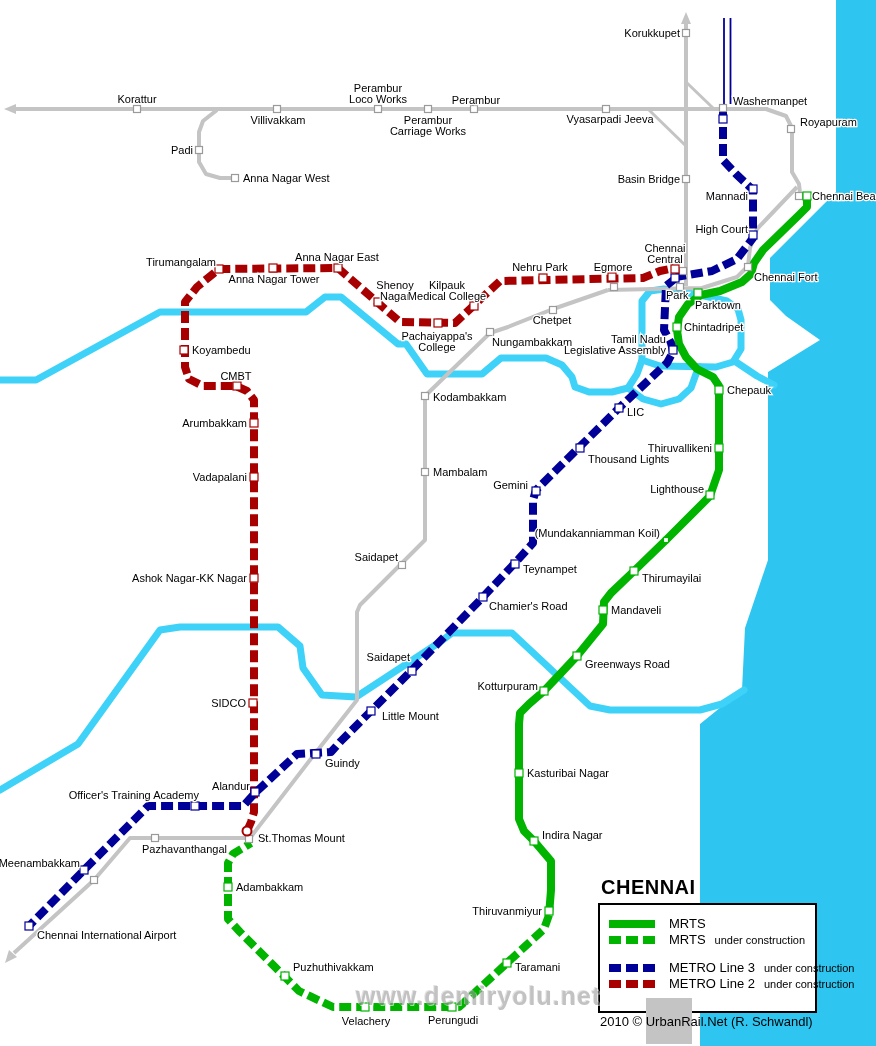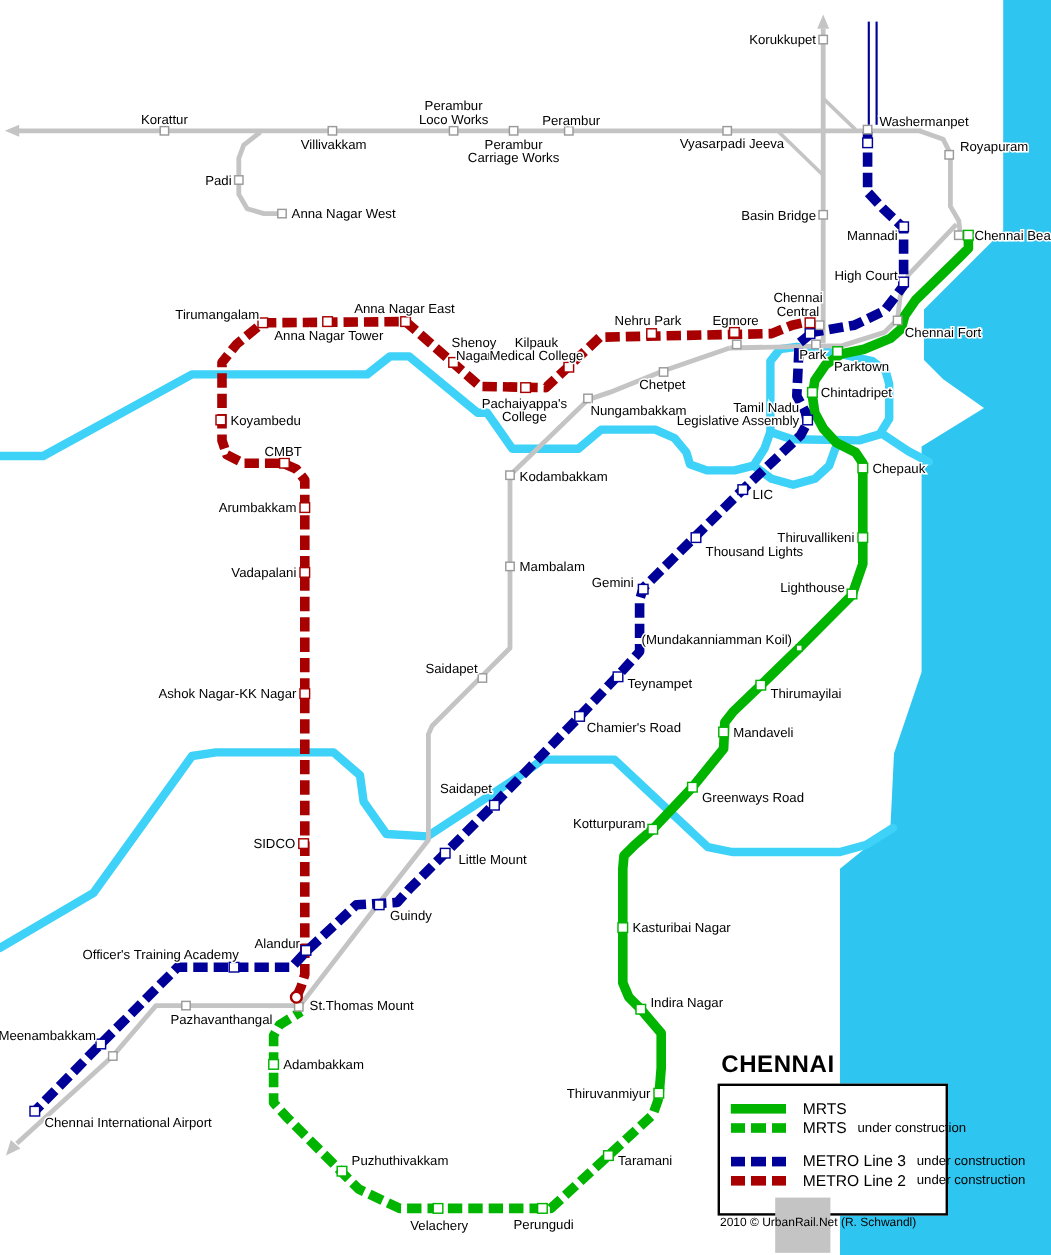--- a/index.html
+++ b/index.html
@@ -1,27 +1,27 @@
 <!DOCTYPE html>
 <html><head>
 <meta charset="utf-8">
 <style>
   html,body{margin:0;padding:0;background:#fff;}
   #map{position:relative;width:876px;height:1046px;background:#fff;overflow:hidden;
        font-family:"Liberation Sans",sans-serif;}
   #mapsvg{position:absolute;left:0;top:0;}
   #map-title{position:absolute;left:601px;top:876px;font-size:20px;font-weight:bold;
        color:#000;letter-spacing:.5px;}
-  #legend{position:absolute;left:598px;top:903px;width:192px;height:110px;background:#fff;
+  #legend{position:absolute;left:598px;top:903px;width:219px;height:110px;background:#fff;
        border:2px solid #000;box-sizing:border-box;}
   .lg-row{position:absolute;left:9px;height:13px;display:flex;align-items:center;}
   .lg-swatch{width:46px;height:8px;flex:0 0 46px;}
   .lg-label{margin-left:14px;font-size:13px;color:#000;white-space:nowrap;}
   .lg-sub{margin-left:9px;font-size:11px;color:#000;white-space:nowrap;}
-  #copyright{position:absolute;left:600px;top:1014px;font-size:10px;color:#000;white-space:nowrap;}
+  #copyright{position:absolute;left:600px;top:1014px;font-size:13px;color:#000;white-space:nowrap;}
   #watermark{position:absolute;left:356px;top:982px;width:240px;text-align:center;
        font-size:25px;font-weight:bold;letter-spacing:1px;color:#9a9a9a;opacity:.6;
        text-shadow:1px 1px 0 #fff,-1px -1px 0 #d0d0d0;}
   text{font-family:"Liberation Sans",sans-serif;}
 </style>
 </head>
 <body>
 
 <div id="map">
   <svg id="mapsvg" width="876" height="1046" viewBox="0 0 876 1046">
@@ -222,13 +222,14 @@
       <span class="lg-sub">under construction</span>
     </div>
     <div class="lg-row" style="top: 93px; flex-direction: column;">
       <span class="lg-swatch" style="height: 4px; background: rgb(196, 196, 196);"></span>
       <span class="lg-label">Suburban Railway</span>
       <span class="lg-sub"></span>
     </div>
   </div>
 
   <div id="copyright">2010 © UrbanRail.Net (R. Schwandl)</div>
+  <div id="watermark">www.demiryolu.net</div>
 </div>
 
 </body></html>

